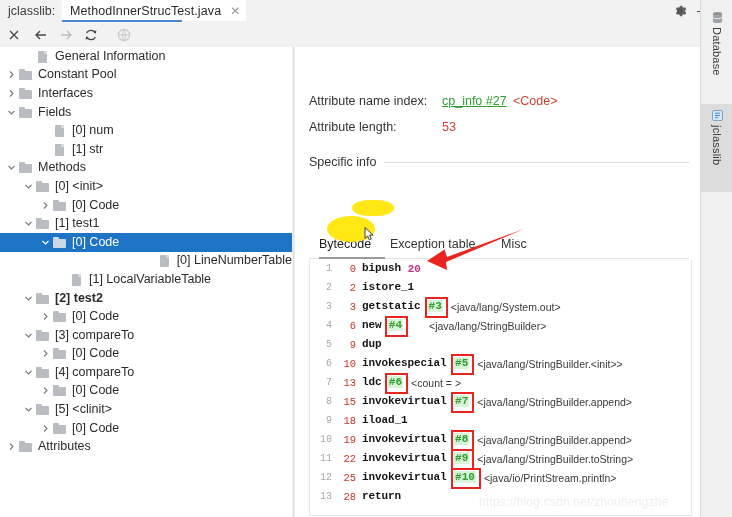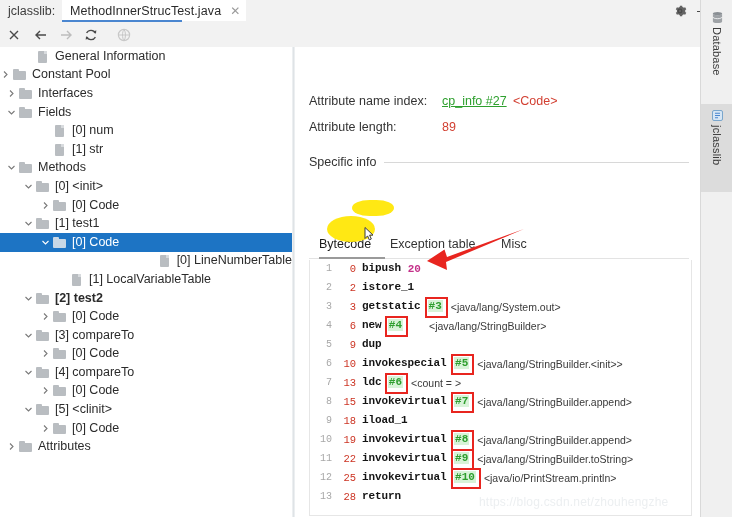--- a/index.html
+++ b/index.html
@@ -225,21 +225,21 @@
   </div>
   <div id="tb-sep"></div>
 </div>
 
 <div id="tree">
     <div class="row" style="padding-left: 23px;">
       <span class="twisty none"></span>
       <span class="ico leaf"></span>
       <span class="lbl">General Information</span>
     </div>
-    <div class="row" style="padding-left: 0;">
+    <div class="row" style="padding-left: 6px;">
       <span class="twisty"><svg viewBox="0 0 11 11" width="11" height="11">
           <path stroke="#7a7a7a" stroke-width="1.1" fill="none" d="M4 2.5L7 5.5 4 8.5"></path>
         </svg></span>
       <span class="ico folder"></span>
       <span class="lbl">Constant Pool</span>
     </div>
     <div class="row" style="padding-left: 6px;">
       <span class="twisty"><svg viewBox="0 0 11 11" width="11" height="11">
           <path stroke="#7a7a7a" stroke-width="1.1" fill="none" d="M4 2.5L7 5.5 4 8.5"></path>
         </svg></span>
@@ -376,21 +376,21 @@
 <div id="vdiv"></div>
 
 <div id="right">
 
 
   <div class="kv-key" style="left:14px;top:47px;">Attribute name index:</div>
   <div class="kv-link" style="left:147px;top:47px;">cp_info #27</div>
   <div class="kv-red" style="left:218px;top:47px;">&lt;Code&gt;</div>
 
   <div class="kv-key" style="left:14px;top:73px;">Attribute length:</div>
-  <div class="kv-red" style="left:147px;top:73px;">89</div>
+  <div class="kv-red" style="left:147px;top:73px;">53</div>
 
   <div class="sect-head" style="left:14px;top:108px;">
     <span>Specific info</span>
     <span class="sect-line"></span>
   </div>
 
   <div id="subtabs">
     <div class="stab active" style="left:10px;">Bytecode</div>
     <div class="stab" style="left:81px;">Exception table</div>
     <div class="stab" style="left:192px;">Misc</div>

